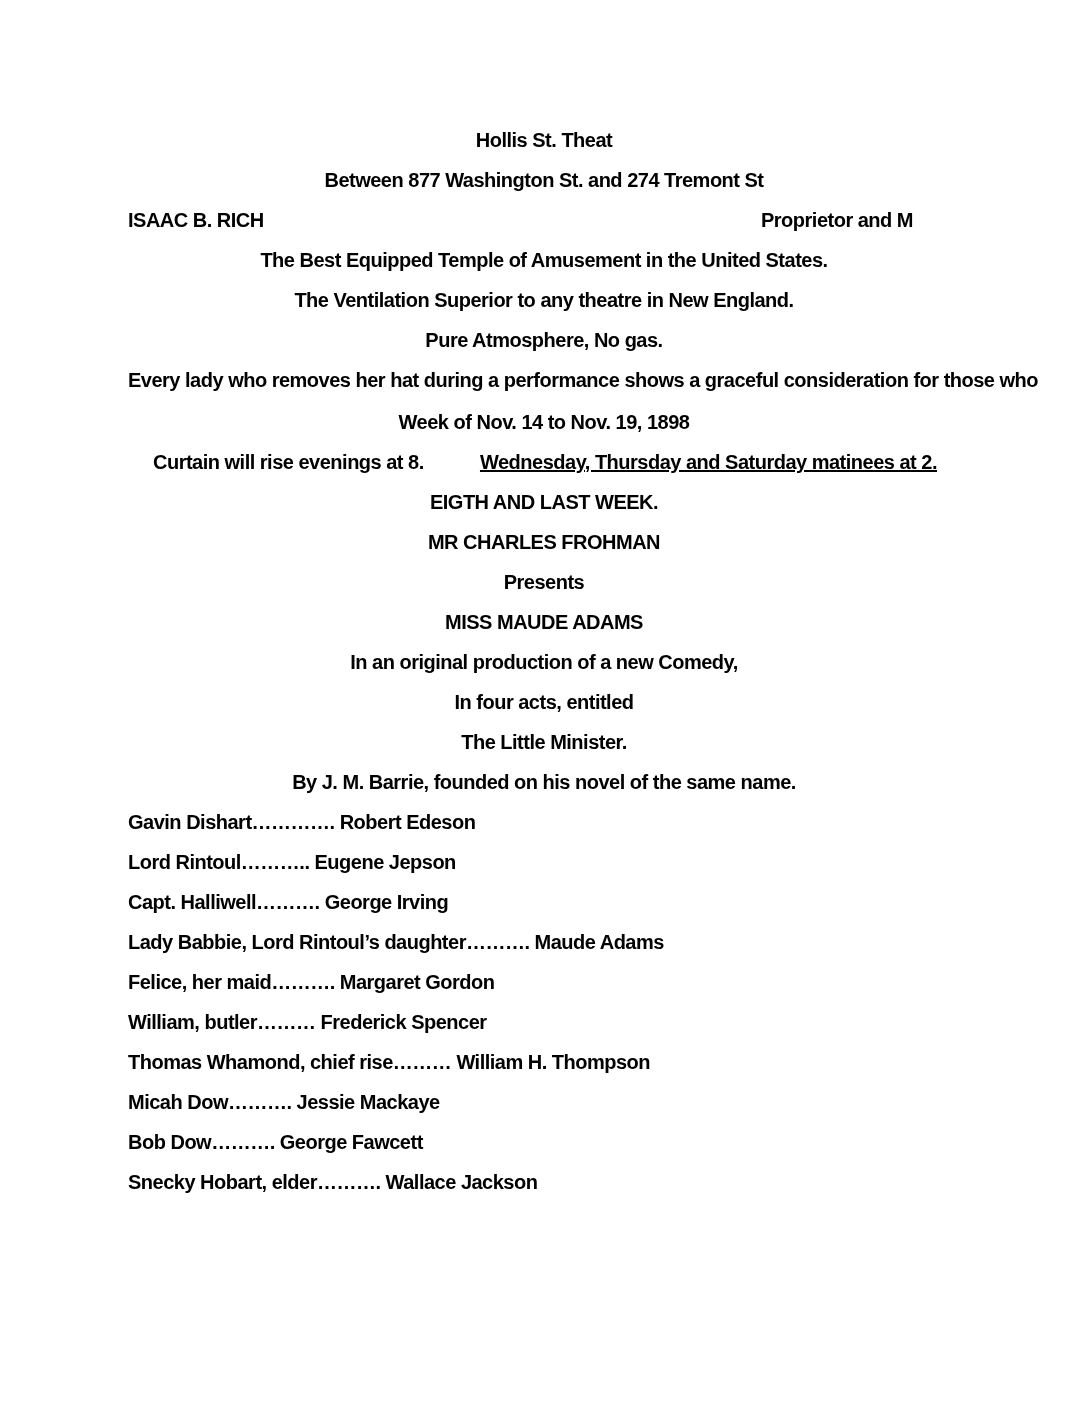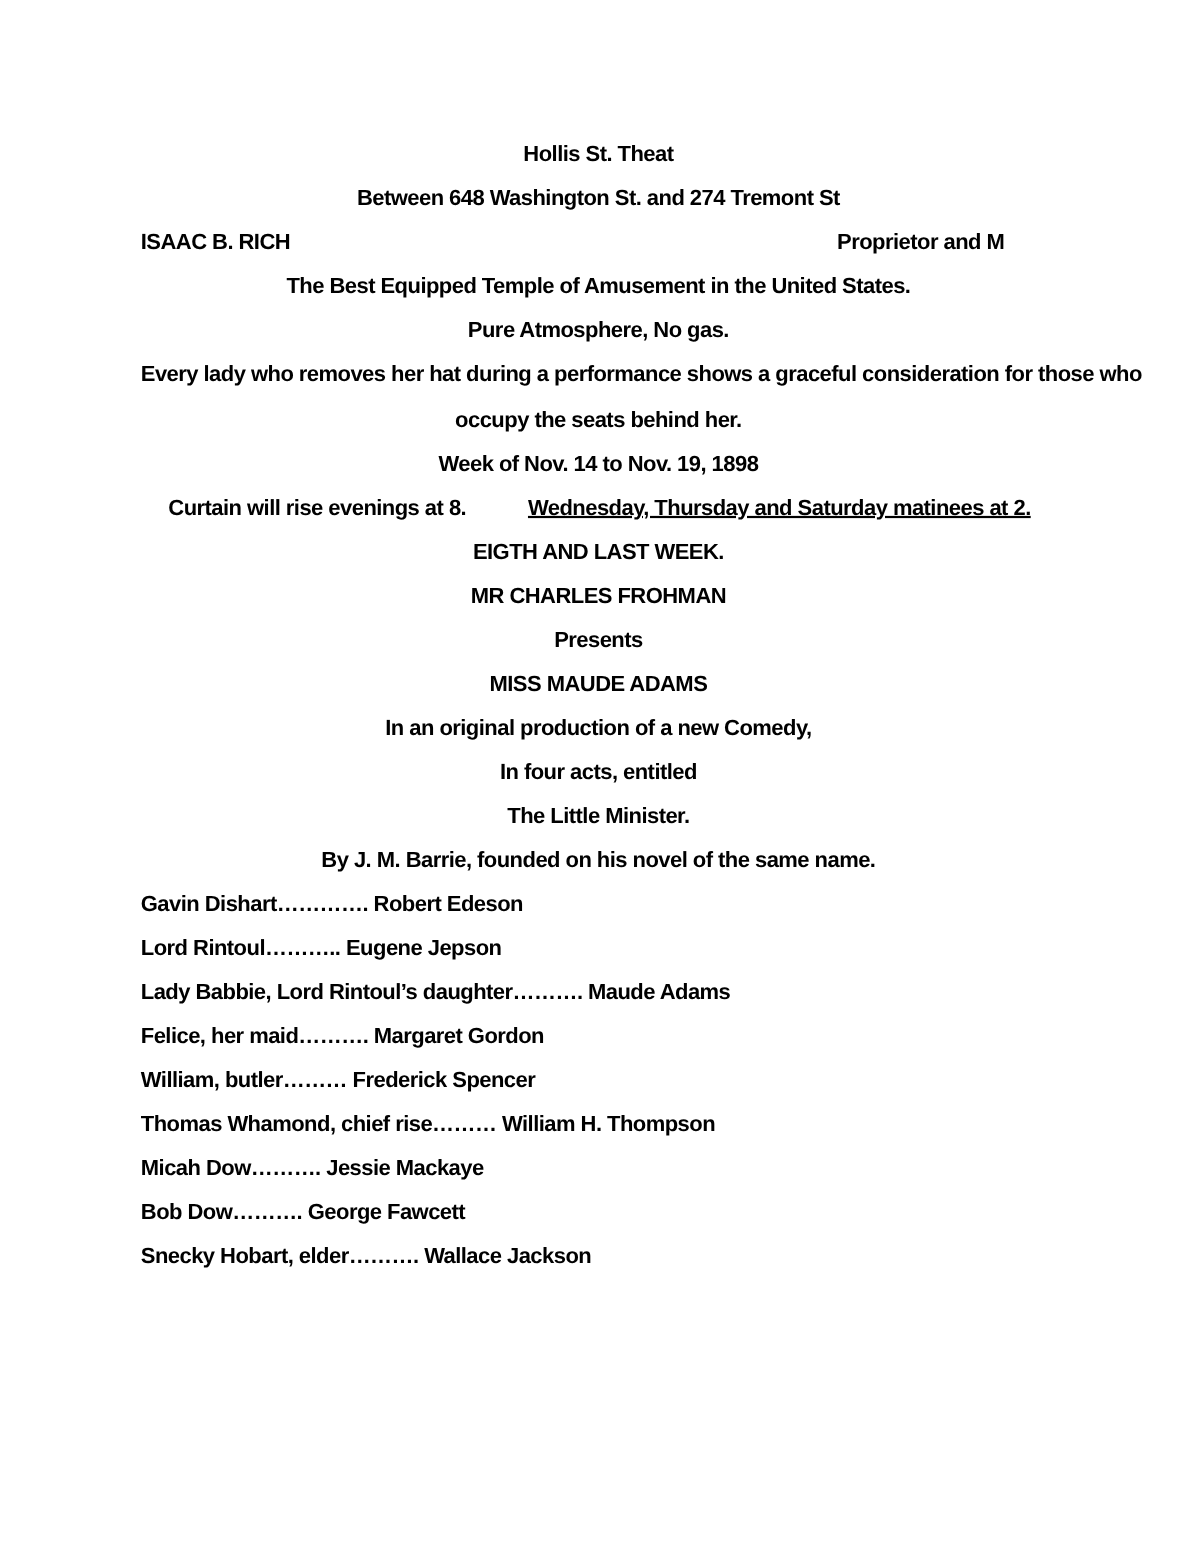--- a/index.html
+++ b/index.html
@@ -40,34 +40,34 @@
   .split-row .left-part.indent { padding-left: 25px; }
   .split-row .right-part.mat { margin-right: 23px; text-decoration: underline; }
 </style>
 </head>
 <body>
 
 <div class="page">
 
   <div class="ln">Hollis St. Theat</div>
 
-  <div class="ln">Between 648 Washington St. and 274 Tremont St</div>
+  <div class="ln">Between 877 Washington St. and 274 Tremont St</div>
 
   <div class="split-row">
     <span class="left-part">ISAAC B. RICH</span>
     <span class="right-part prop">Proprietor and M</span>
   </div>
 
   <div class="ln">The Best Equipped Temple of Amusement in the United States.</div>
 
+  <div class="ln">The Ventilation Superior to any theatre in New England.</div>
 
   <div class="ln">Pure Atmosphere, No gas.</div>
 
   <div class="ln tight">Every lady who removes her hat during a performance shows a graceful consideration for those who</div>
-  <div class="ln">occupy the seats behind her.</div>
 
   <div class="ln">Week of Nov. 14 to Nov. 19, 1898</div>
 
   <div class="split-row">
     <span class="left-part indent">Curtain will rise evenings at 8.</span>
     <span class="right-part mat">Wednesday, Thursday and Saturday matinees at 2.</span>
   </div>
 
   <div class="ln">EIGTH AND LAST WEEK.</div>
 
@@ -81,20 +81,21 @@
 
   <div class="ln">In four acts, entitled</div>
 
   <div class="ln">The Little Minister.</div>
 
   <div class="ln">By J. M. Barrie, founded on his novel of the same name.</div>
 
 
   <div class="ln left-align">Gavin Dishart…………. Robert Edeson</div>
   <div class="ln left-align">Lord Rintoul……….. Eugene Jepson</div>
+  <div class="ln left-align">Capt. Halliwell………. George Irving</div>
   <div class="ln left-align">Lady Babbie, Lord Rintoul’s daughter………. Maude Adams</div>
   <div class="ln left-align">Felice, her maid………. Margaret Gordon</div>
   <div class="ln left-align">William, butler……… Frederick Spencer</div>
   <div class="ln left-align">Thomas Whamond, chief rise……… William H. Thompson</div>
   <div class="ln left-align">Micah Dow………. Jessie Mackaye</div>
   <div class="ln left-align">Bob Dow………. George Fawcett</div>
   <div class="ln left-align">Snecky Hobart, elder………. Wallace Jackson</div>
 
 </div>
 

